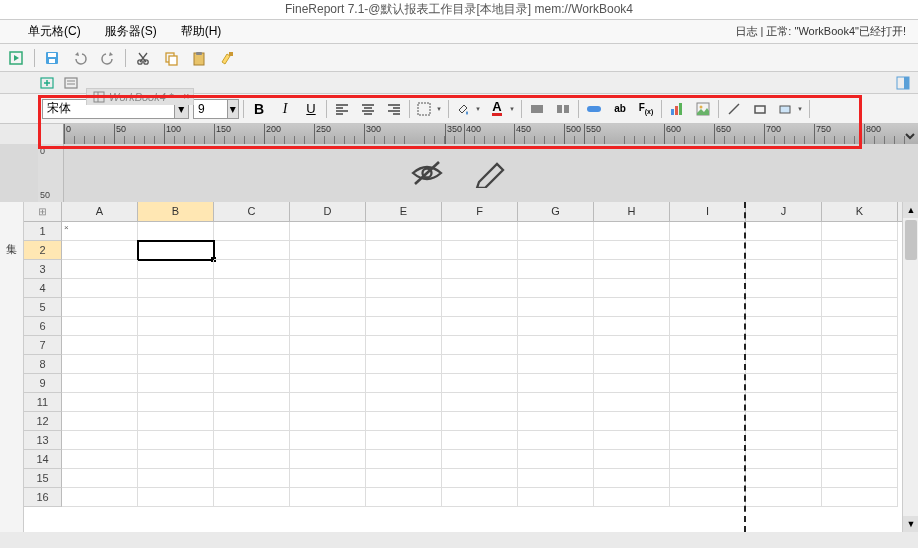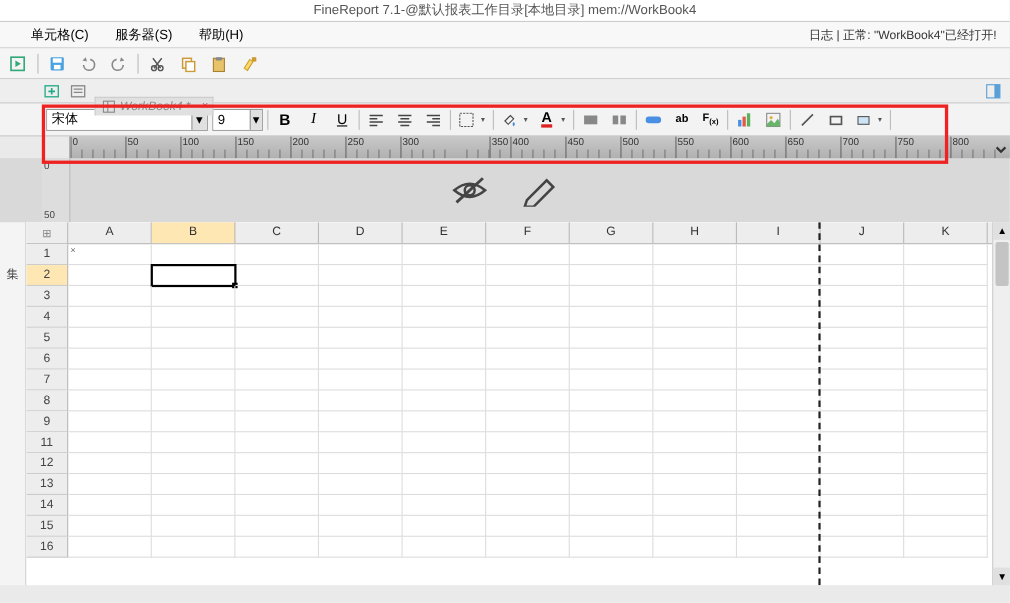--- a/index.html
+++ b/index.html
@@ -341,21 +341,21 @@
       <div class="tick" style="left: 450px;">450</div>
       <div class="minor" style="left: 460px;"></div>
       <div class="minor" style="left: 470px;"></div>
       <div class="minor" style="left: 480px;"></div>
       <div class="minor" style="left: 490px;"></div>
       <div class="tick" style="left: 500px;">500</div>
       <div class="minor" style="left: 510px;"></div>
       <div class="minor" style="left: 520px;"></div>
       <div class="minor" style="left: 530px;"></div>
       <div class="minor" style="left: 540px;"></div>
-      <div class="tick" style="left: 550px;">550</div>
+      <div class="tick" style="left: 520px;">550</div>
       <div class="minor" style="left: 560px;"></div>
       <div class="minor" style="left: 570px;"></div>
       <div class="minor" style="left: 580px;"></div>
       <div class="minor" style="left: 590px;"></div>
       <div class="tick" style="left: 600px;">600</div>
       <div class="minor" style="left: 610px;"></div>
       <div class="minor" style="left: 620px;"></div>
       <div class="minor" style="left: 630px;"></div>
       <div class="minor" style="left: 640px;"></div>
       <div class="tick" style="left: 650px;">650</div>

